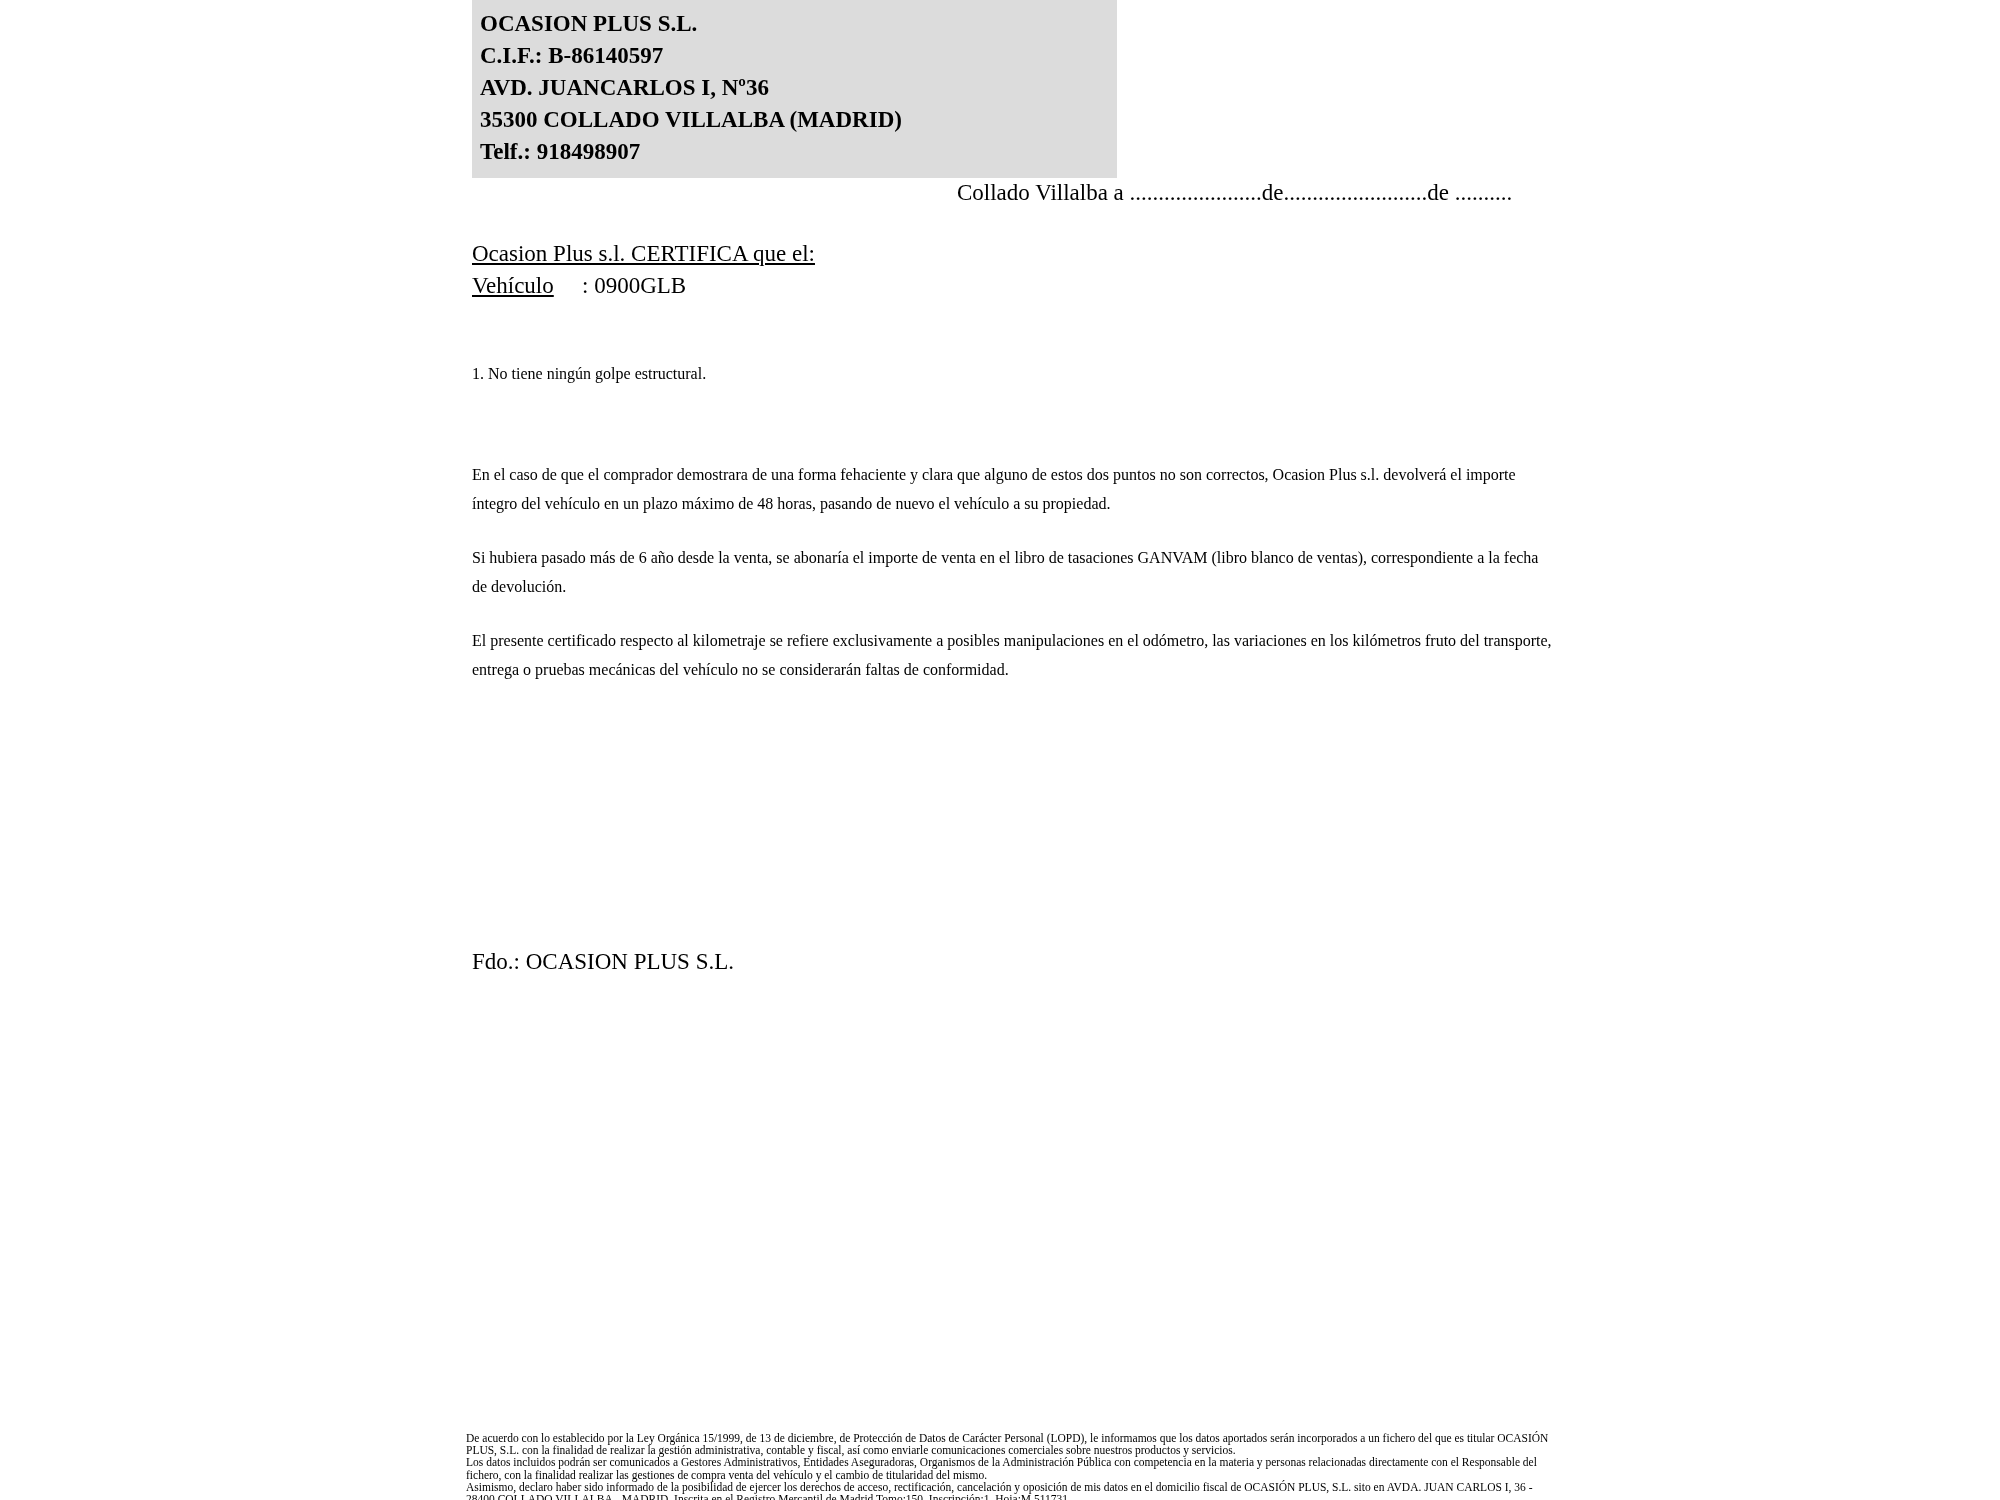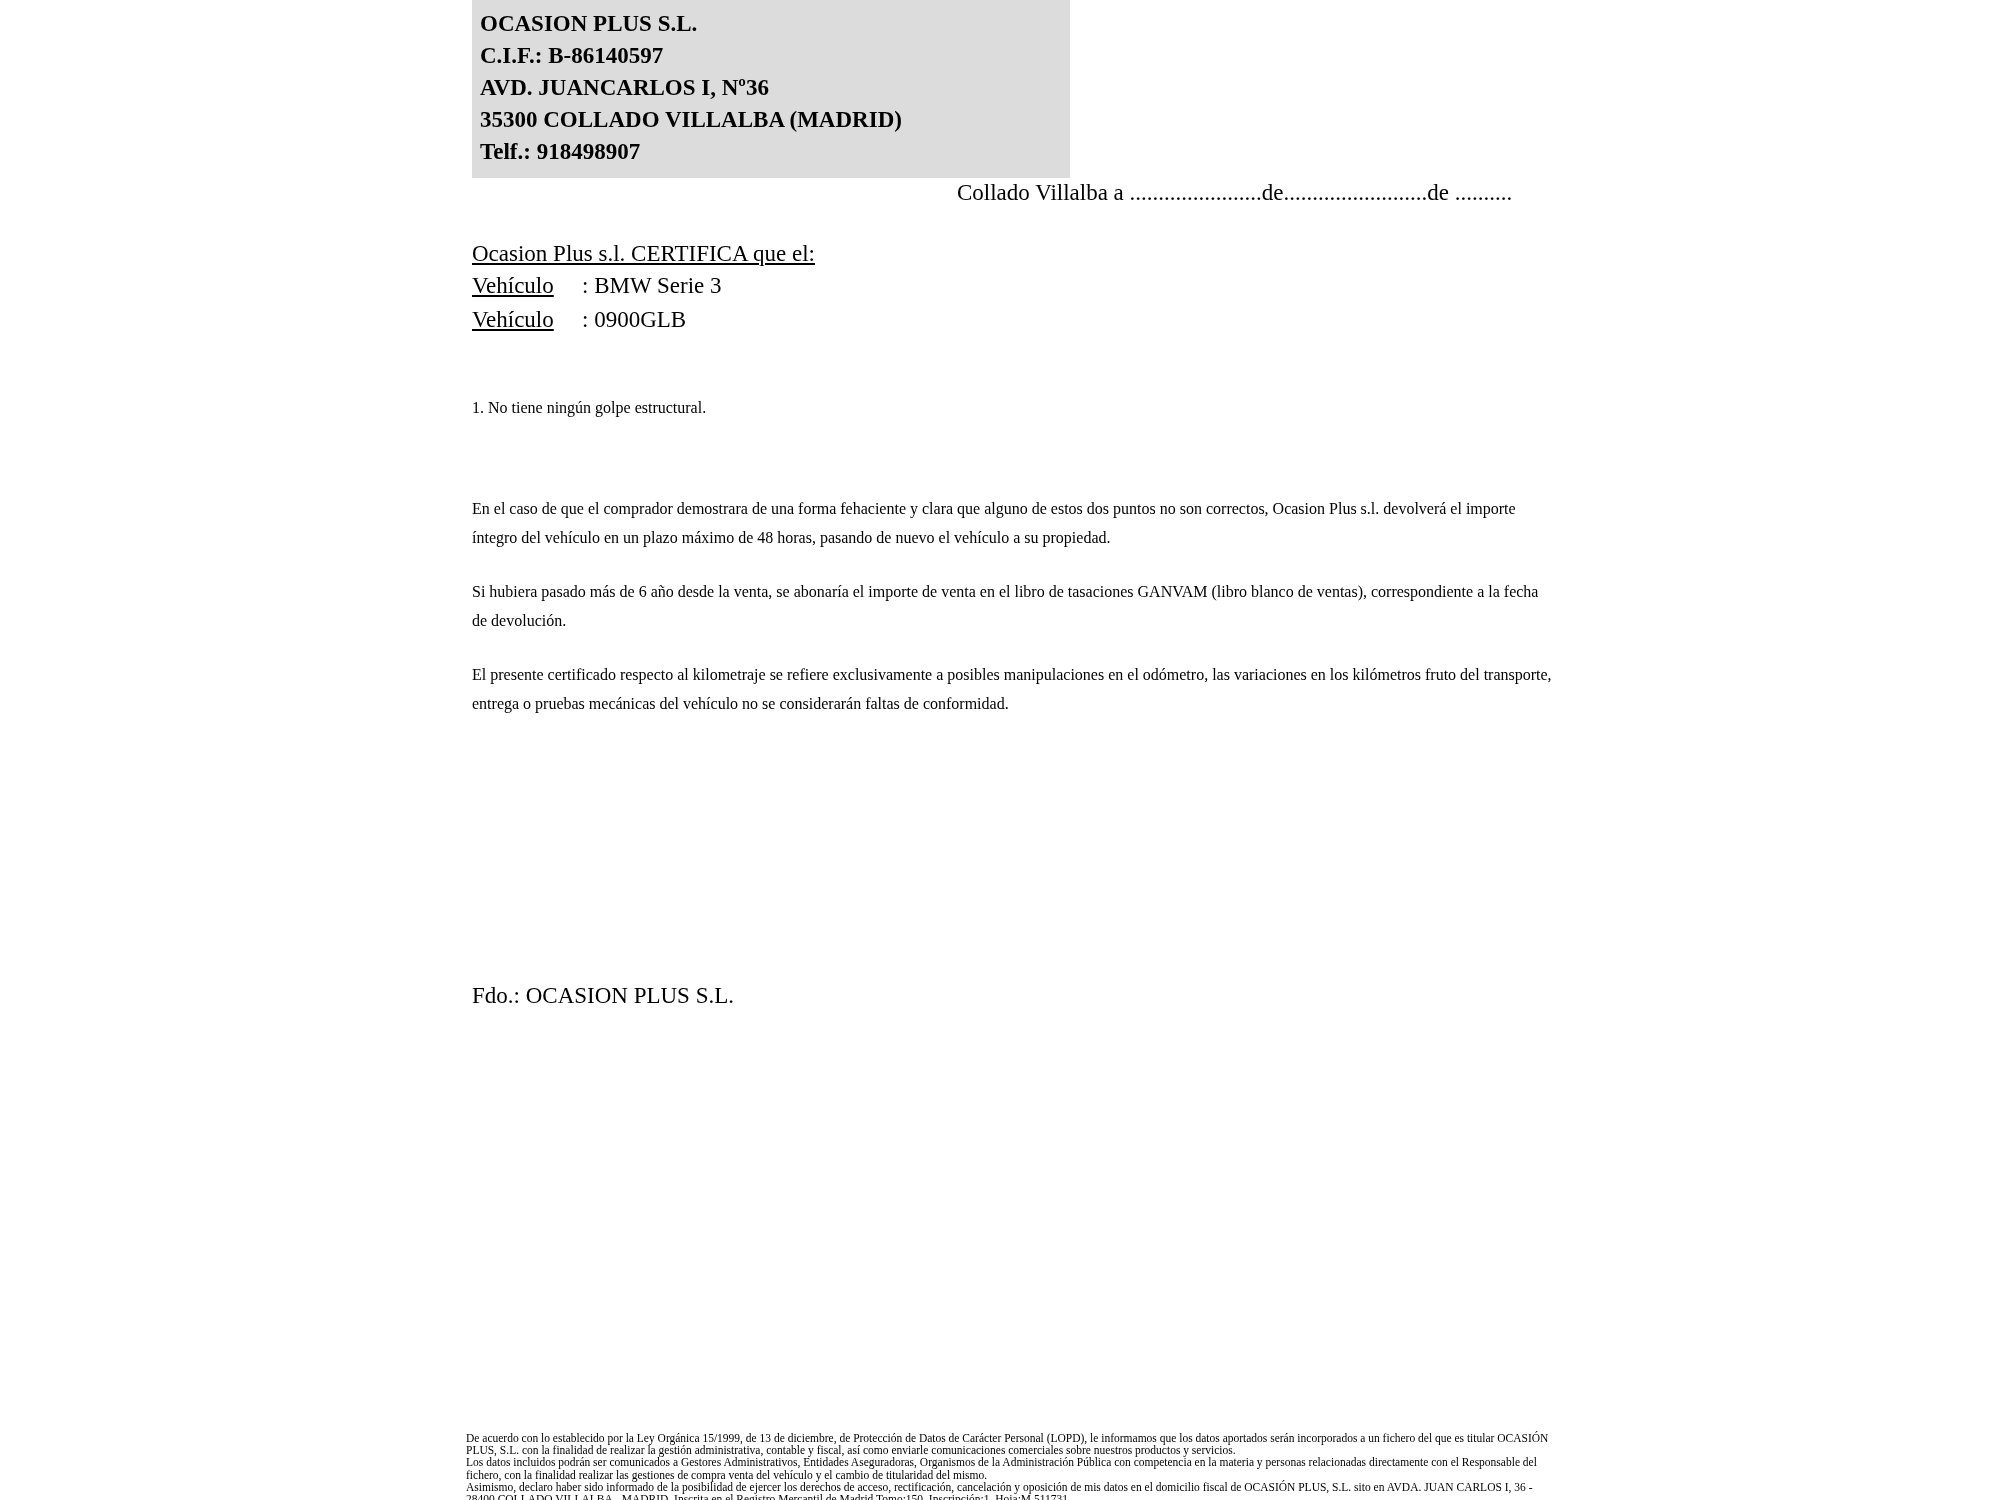--- a/index.html
+++ b/index.html
@@ -13,21 +13,21 @@
     overflow: hidden;
   }
   .content {
     position: absolute;
     left: 472px;
     top: 0;
     width: 1080px;
   }
   .header-box {
     background: #dcdcdc;
-    width: 598px;
+    width: 645px;
     box-sizing: border-box;
     padding: 8px 10px 10px 8px;
   }
   .header-box div {
     font-weight: bold;
     font-size: 23px;
     line-height: 32px;
     white-space: nowrap;
   }
   .date-line {
@@ -87,23 +87,20 @@
       <div>C.I.F.: B-86140597</div>
       <div>AVD. JUANCARLOS I, Nº36</div>
       <div>35300 COLLADO VILLALBA (MADRID)</div>
       <div>Telf.: 918498907</div>
     </div>
 
     <div class="date-line">Collado Villalba a .......................de.........................de ..........</div>
 
     <div class="certifies">Ocasion Plus s.l. CERTIFICA que el:</div>
 
-    <div class="kv-line">
-      <span class="kv-label">Vehículo</span><span>: BMW Serie 3</span>
-    </div>
 
     <div class="kv-line">
       <span class="kv-label">Vehículo</span><span>: 0900GLB</span>
     </div>
 
     <div class="para point1">1. No tiene ningún golpe estructural.</div>
 
     <div class="para para-gap">En el caso de que el comprador demostrara de una forma fehaciente y clara que alguno de estos dos puntos no son correctos, Ocasion Plus s.l. devolverá el importe íntegro del vehículo en un plazo máximo de 48 horas, pasando de nuevo el vehículo a su propiedad.</div>
     <div class="para para-std">Si hubiera pasado más de 6 año desde la venta, se abonaría el importe de venta en el libro de tasaciones GANVAM (libro blanco de ventas), correspondiente a la fecha de devolución.</div>
     <div class="para para-std">El presente certificado respecto al kilometraje se refiere exclusivamente a posibles manipulaciones en el odómetro, las variaciones en los kilómetros fruto del transporte, entrega o pruebas mecánicas del vehículo no se considerarán faltas de conformidad.</div>

